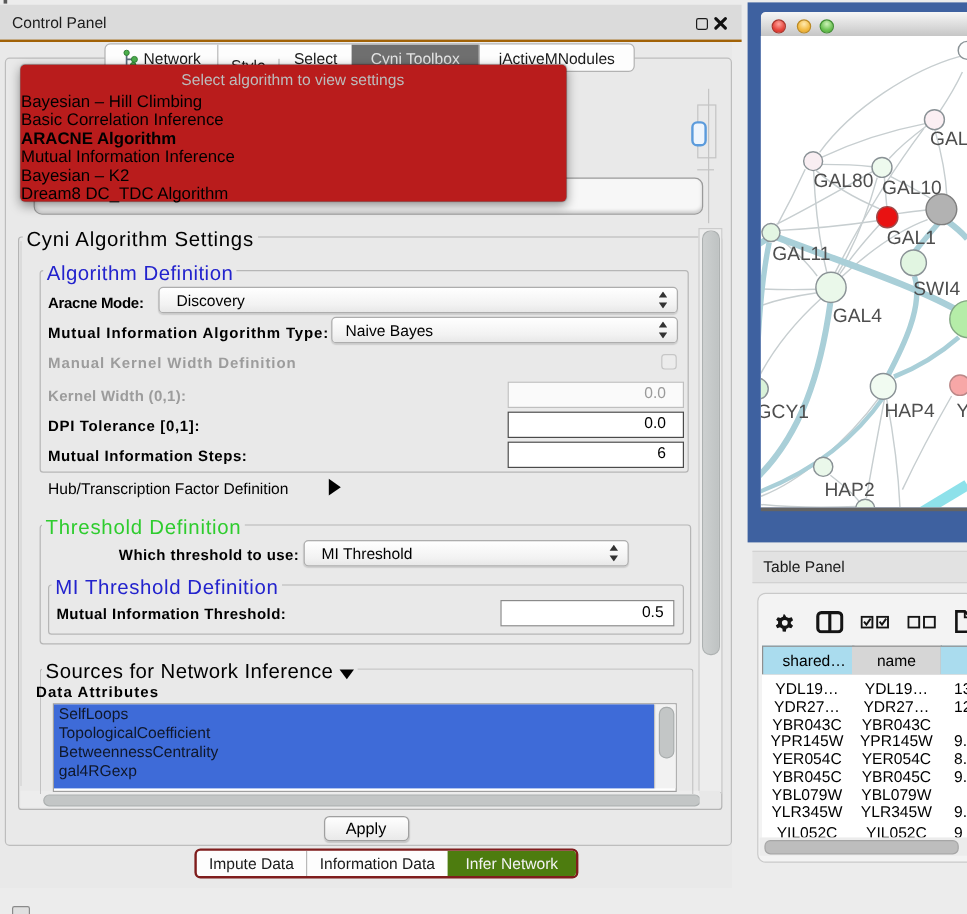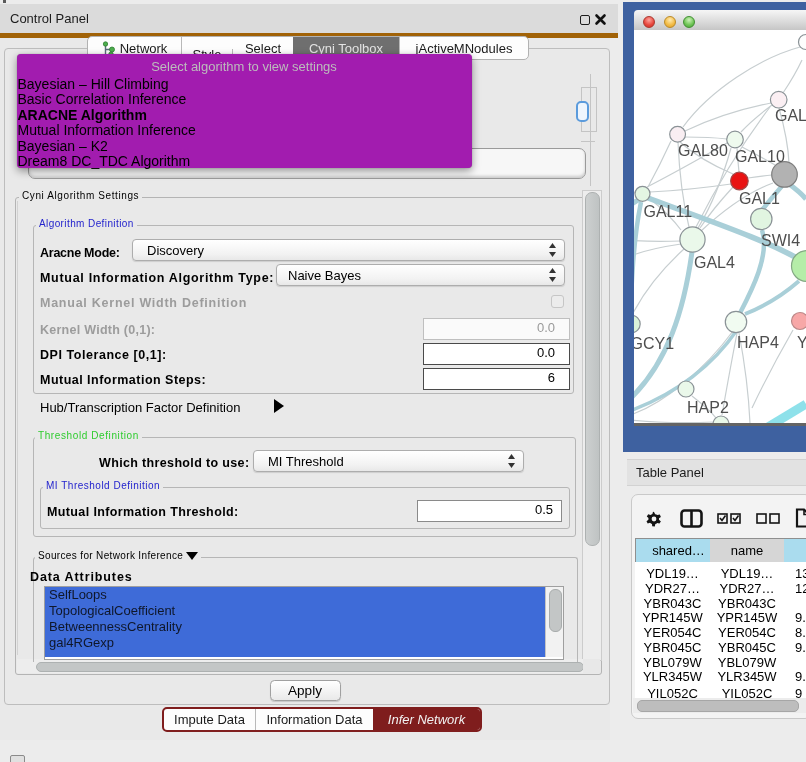--- a/index.html
+++ b/index.html
@@ -6,29 +6,29 @@
   body{width:806px;height:762px;background:#ececec;font-family:"Liberation Sans",sans-serif;overflow:hidden;}
   #root{position:relative;width:806px;height:762px;overflow:hidden;}
   .abs{position:absolute;}
   .lbl{position:absolute;font-size:12.5px;font-weight:bold;color:#000;white-space:nowrap;}
   .dis{color:#9c9c9c;}
   .combo{position:absolute;border:1px solid #adadad;border-radius:4px;background:linear-gradient(#ffffff,#f2f2f2 70%,#e8e8e8);box-shadow:0 1px 1px rgba(0,0,0,0.12);}
   .combo .ct{position:absolute;left:14px;top:3px;font-size:13px;color:#000;white-space:nowrap;}
   .arr{position:absolute;width:9px;height:14px;}
   .tf{position:absolute;background:#fff;font-size:13px;text-align:right;white-space:nowrap;}
   .fs{position:absolute;border:1px solid #b6b6b6;border-radius:3px;}
-  .leg{position:absolute;font-size:10px;background:#e9e9e9;padding:0 3px;white-space:nowrap;}
+  .leg{position:absolute;font-size:17px;background:#e9e9e9;padding:0 3px;white-space:nowrap;}
 </style>
 </head>
 <body>
 <div id="root">
 
   <div class="abs" style="left:0;top:33px;width:610px;height:707px;background:#e9e9e9;"></div>
   <div class="abs" style="left:3px;top:0;width:3px;height:3px;background:#5a5a5a;"></div>
-  <div class="abs" style="left:0;top:4px;width:618px;height:29px;background:#dbdbdb;border-bottom:5px solid #a16207;">
+  <div class="abs" style="left:0;top:4px;width:618px;height:29px;background:#dbdbdb;border-bottom:2px solid #a16207;">
     <span style="position:absolute;left:10px;top:7px;font-size:13px;color:#1c1c1c;">Control Panel</span>
   </div>
 
   <div class="abs" style="left:580px;top:15px;width:8px;height:8px;border:1.6px solid #1c1c1c;border-radius:2px;"></div>
   <svg class="abs" style="left:594px;top:13px;" width="13" height="13" viewBox="0 0 13 13">
     <path d="M2.5,2.5 L10.5,10.5 M10.5,2.5 L2.5,10.5" stroke="#111" stroke-width="2.6" stroke-linecap="round"></path>
   </svg>
 
   <div class="abs" style="left:3.5px;top:48px;width:604px;height:655px;border:1px solid #bdbdbd;border-radius:4px;"></div>
 
@@ -129,26 +129,26 @@
     <div style="padding-left:4px;line-height:16px;">gal4RGexp</div>
   </div>
   <div class="abs" style="left:545px;top:587px;width:17px;height:70px;background:#f2f2f2;border-left:1px solid #c4c4c4;"></div>
   <div class="abs" style="left:548.5px;top:589px;width:11px;height:41px;background:#c3c6c6;border:1px solid #a8acac;border-radius:6px;"></div>
 
   <div class="abs" style="left:269.5px;top:680px;width:69px;height:19px;border:1px solid #a0a0a0;border-radius:4.5px;background:linear-gradient(#ffffff,#e9e9e9);box-shadow:0 1px 1px rgba(0,0,0,0.15);font-size:13.5px;text-align:center;line-height:19px;">Apply</div>
 
   <div class="abs" style="left:162px;top:707px;width:316px;height:21px;background:#fdfdfd;border:2px solid #7f1d1d;border-radius:5px;overflow:hidden;display:flex;font-size:13px;color:#1a1a1a;">
     <div style="width:91px;display:flex;align-items:center;justify-content:center;border-right:1px solid #b9b9b9;">Impute Data</div>
     <div style="width:117px;display:flex;align-items:center;justify-content:center;">Information Data</div>
-    <div style="flex:1;display:flex;align-items:center;justify-content:center;background:#7f1d1d;color:#f2f2f2;font-style:italic;">Infer Network</div>
+    <div style="flex:1;display:flex;align-items:center;justify-content:center;background:#4d7c0f;color:#f2f2f2;">Infer Network</div>
   </div>
 
   <div class="abs" style="left:10px;top:755px;width:13px;height:10px;border:1px solid #8a8a8a;background:#e0e0e0;border-radius:2px;"></div>
 
-  <div class="abs" style="left:16.5px;top:54px;width:455px;height:114px;background:#a21caf;border-radius:4px;box-shadow:0 3px 9px rgba(0,0,0,0.4),0 0 1px rgba(0,0,0,0.35);">
+  <div class="abs" style="left:16.5px;top:54px;width:455px;height:114px;background:#b91c1c;border-radius:4px;box-shadow:0 3px 9px rgba(0,0,0,0.4),0 0 1px rgba(0,0,0,0.35);">
     <div style="position:absolute;top:5px;left:0;width:100%;text-align:center;font-size:13px;color:#bcbcbc;">Select algorithm to view settings</div>
     <div style="position:absolute;top:22.5px;left:1px;font-size:14px;color:#000;line-height:15.5px;white-space:nowrap;">
       <div>Bayesian – Hill Climbing</div>
       <div>Basic Correlation Inference</div>
       <div style="font-weight:bold;">ARACNE Algorithm</div>
       <div>Mutual Information Inference</div>
       <div>Bayesian – K2</div>
       <div>Dream8 DC_TDC Algorithm</div>
     </div>
   </div>

